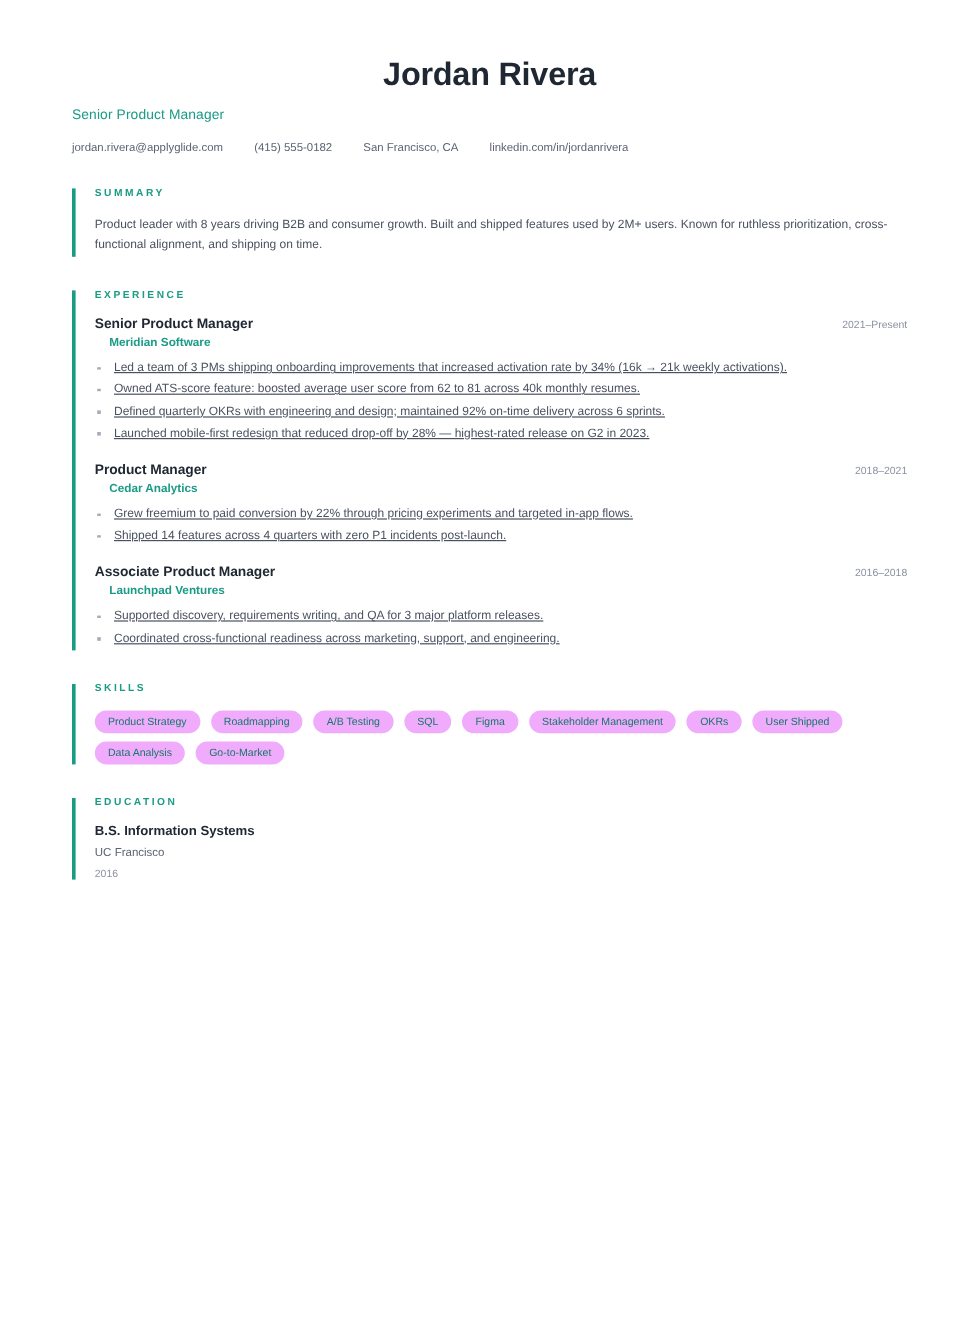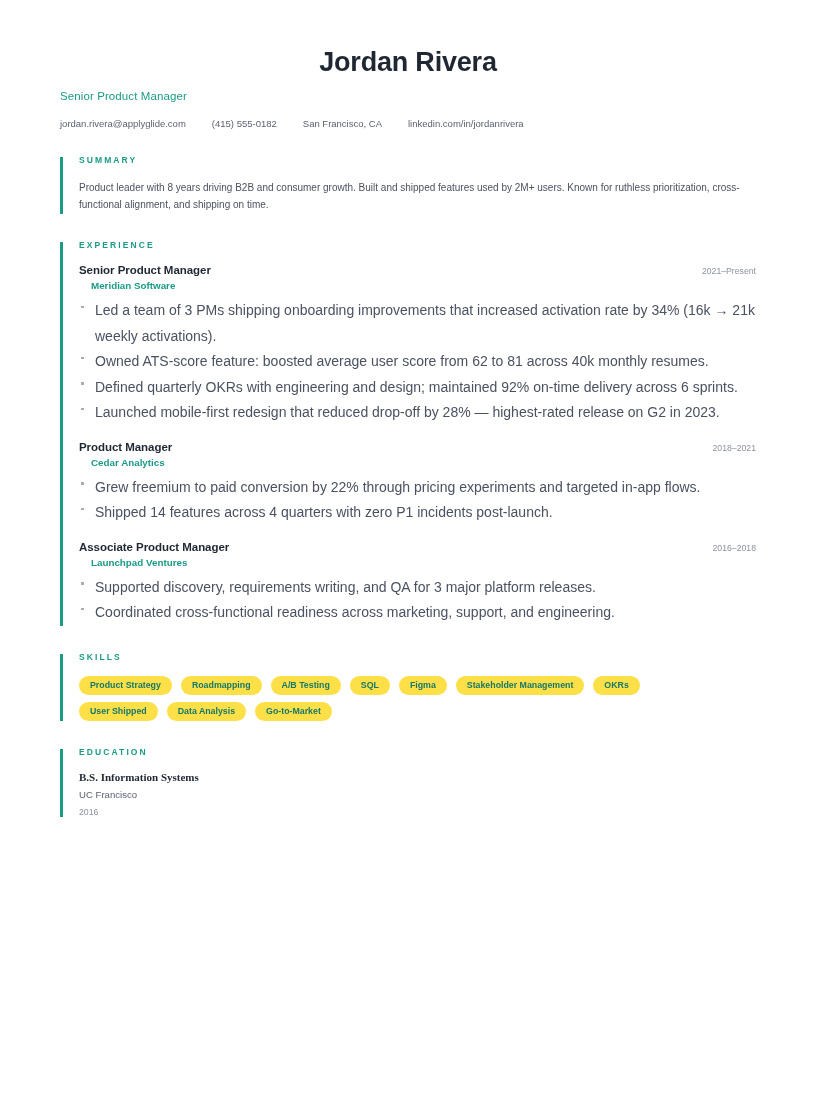--- a/index.html
+++ b/index.html
@@ -106,59 +106,59 @@
     margin-top: 4px;
     padding-left: 12px;
   }
   .bullets {
     list-style: none;
     margin: 7px 0 0 0;
     padding: 0;
   }
   .bullets li {
     position: relative;
-    font-size: 14px;
+    font-size: 10px;
     line-height: 1.82;
     color: #4a5160;
     padding-left: 16px;
+    text-decoration: underline;
   }
   .bullets li::before {
     content: "";
     position: absolute;
     left: 2px;
     top: 7.5px;
     width: 2.5px;
     height: 2.5px;
     background: #a6abb8;
   }
 
   
   .chips {
     display: flex;
     flex-wrap: wrap;
     gap: 7px 9px;
     max-width: 640px;
   }
   .chip {
-    background: #fde047;
+    background: #f0abfc;
     color: #15776a;
     font-size: 8.8px;
-    font-weight: bold;
+    font-weight: normal;
     border-radius: 999px;
     padding: 5px 11px 5.5px 11px;
     line-height: 1;
     white-space: nowrap;
   }
 
   
   .edu-degree {
     font-size: 11px;
     font-weight: bold;
     color: #1f2733;
-    font-family: Liberation Serif, serif;
   }
   .edu-school {
     font-size: 9.6px;
     color: #5b6272;
     margin-top: 6px;
   }
   .edu-year {
     font-size: 8.7px;
     color: #8b91a0;
     margin-top: 7px;

